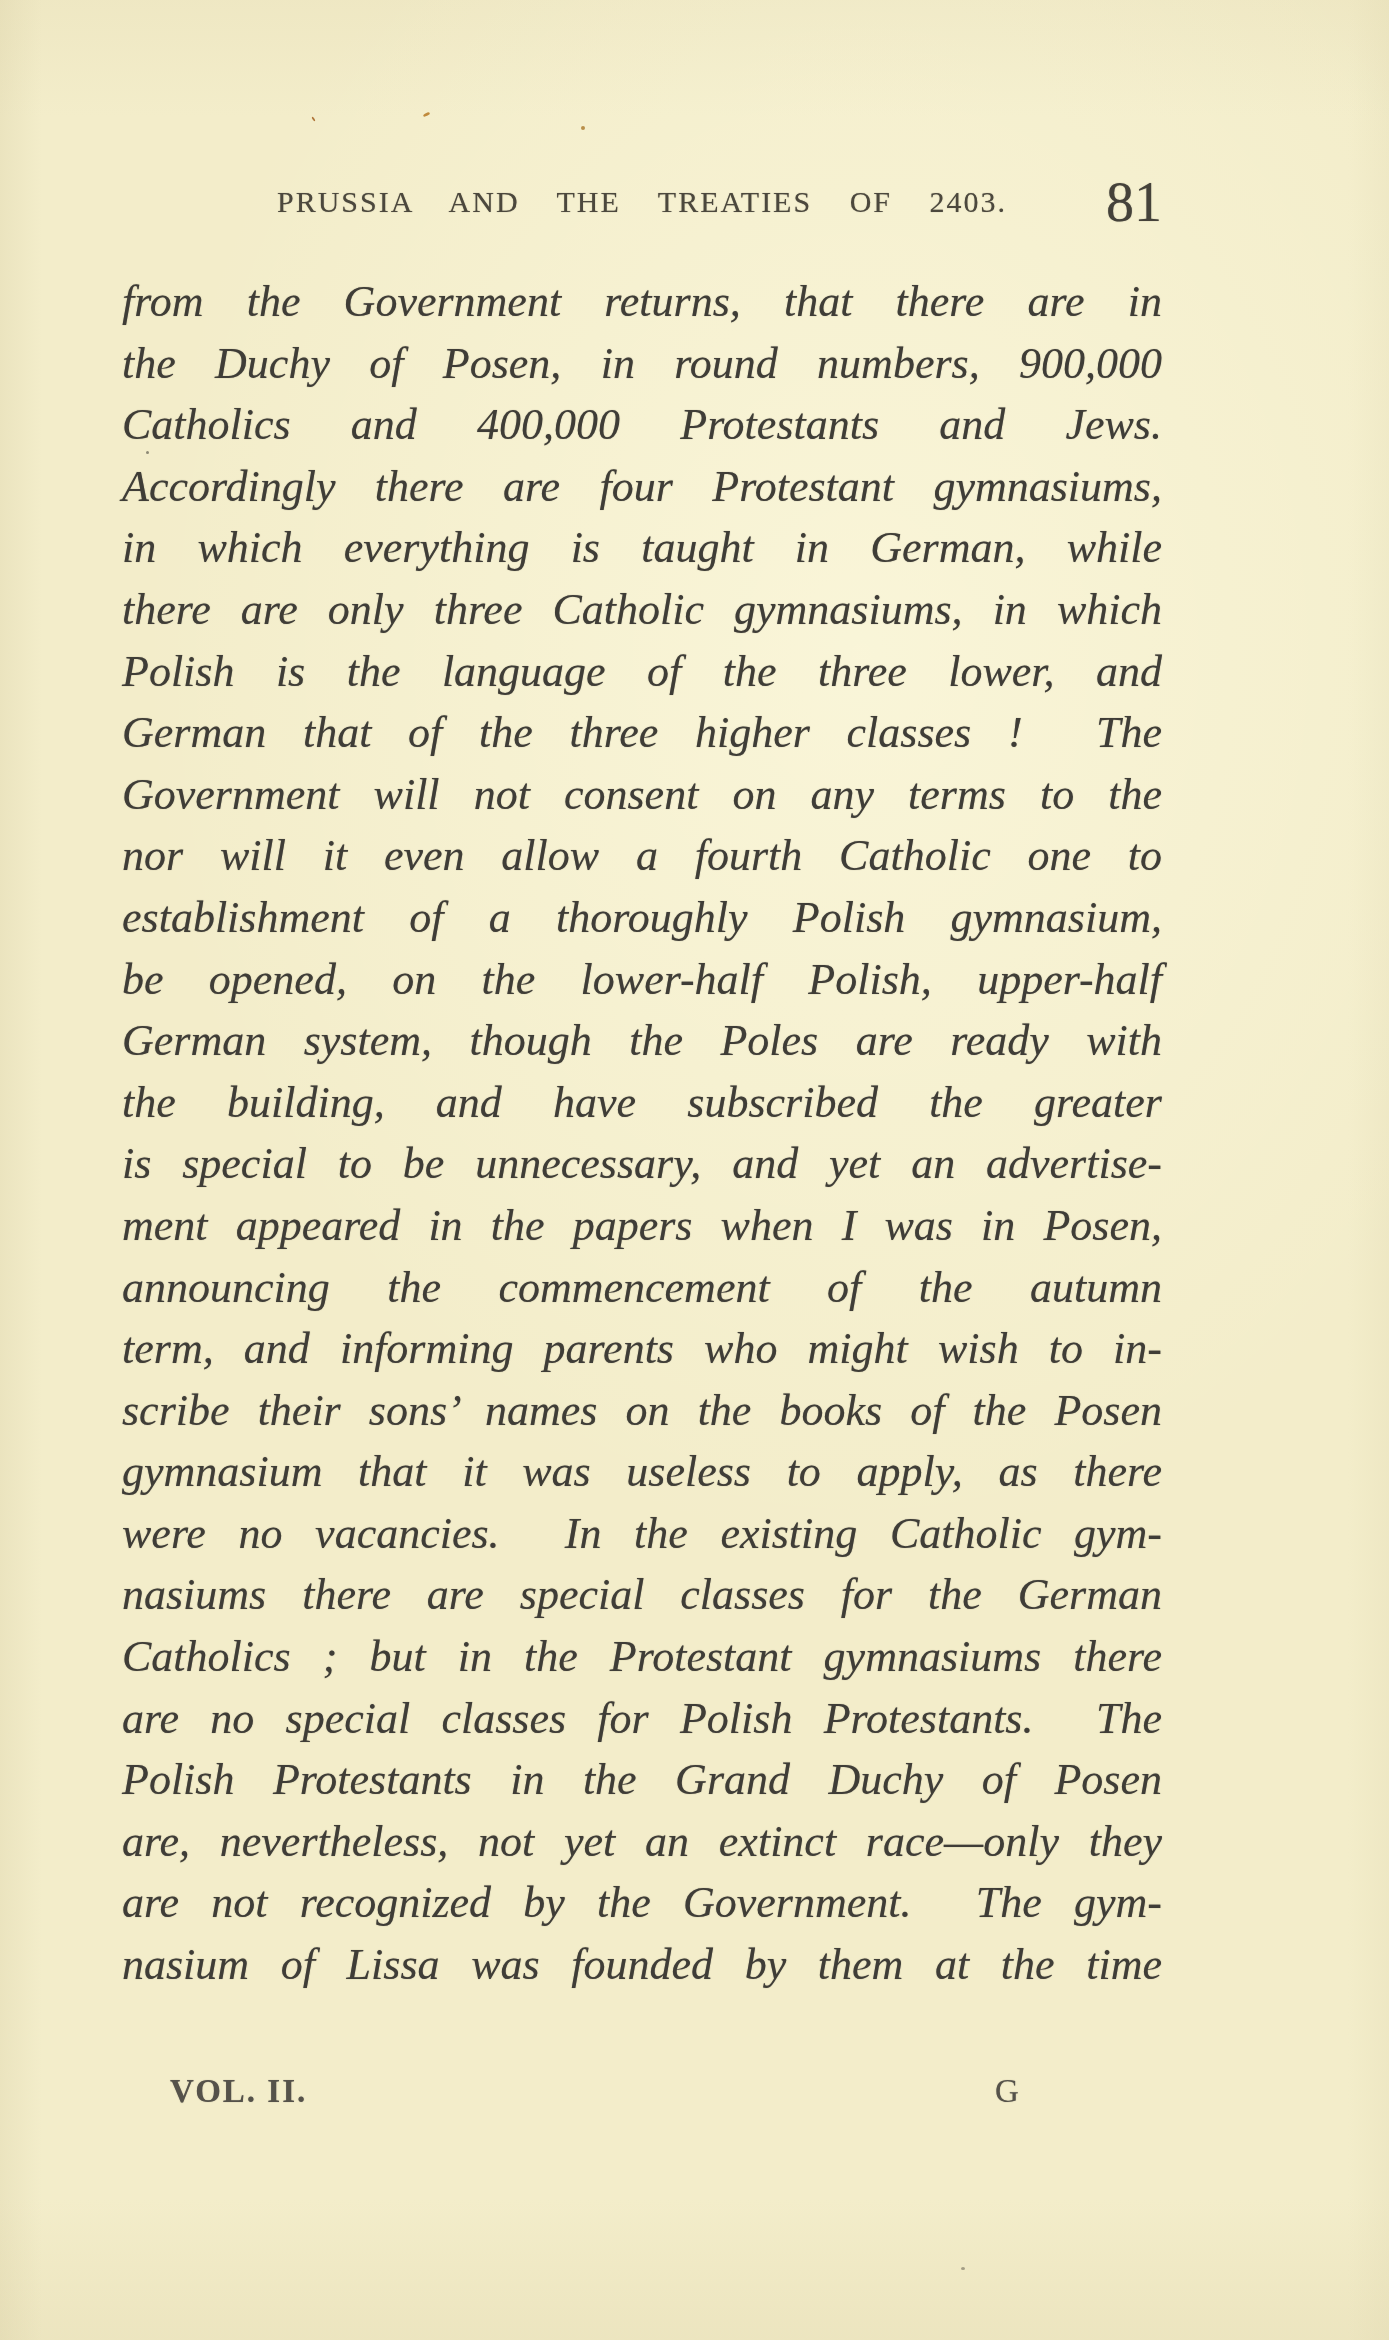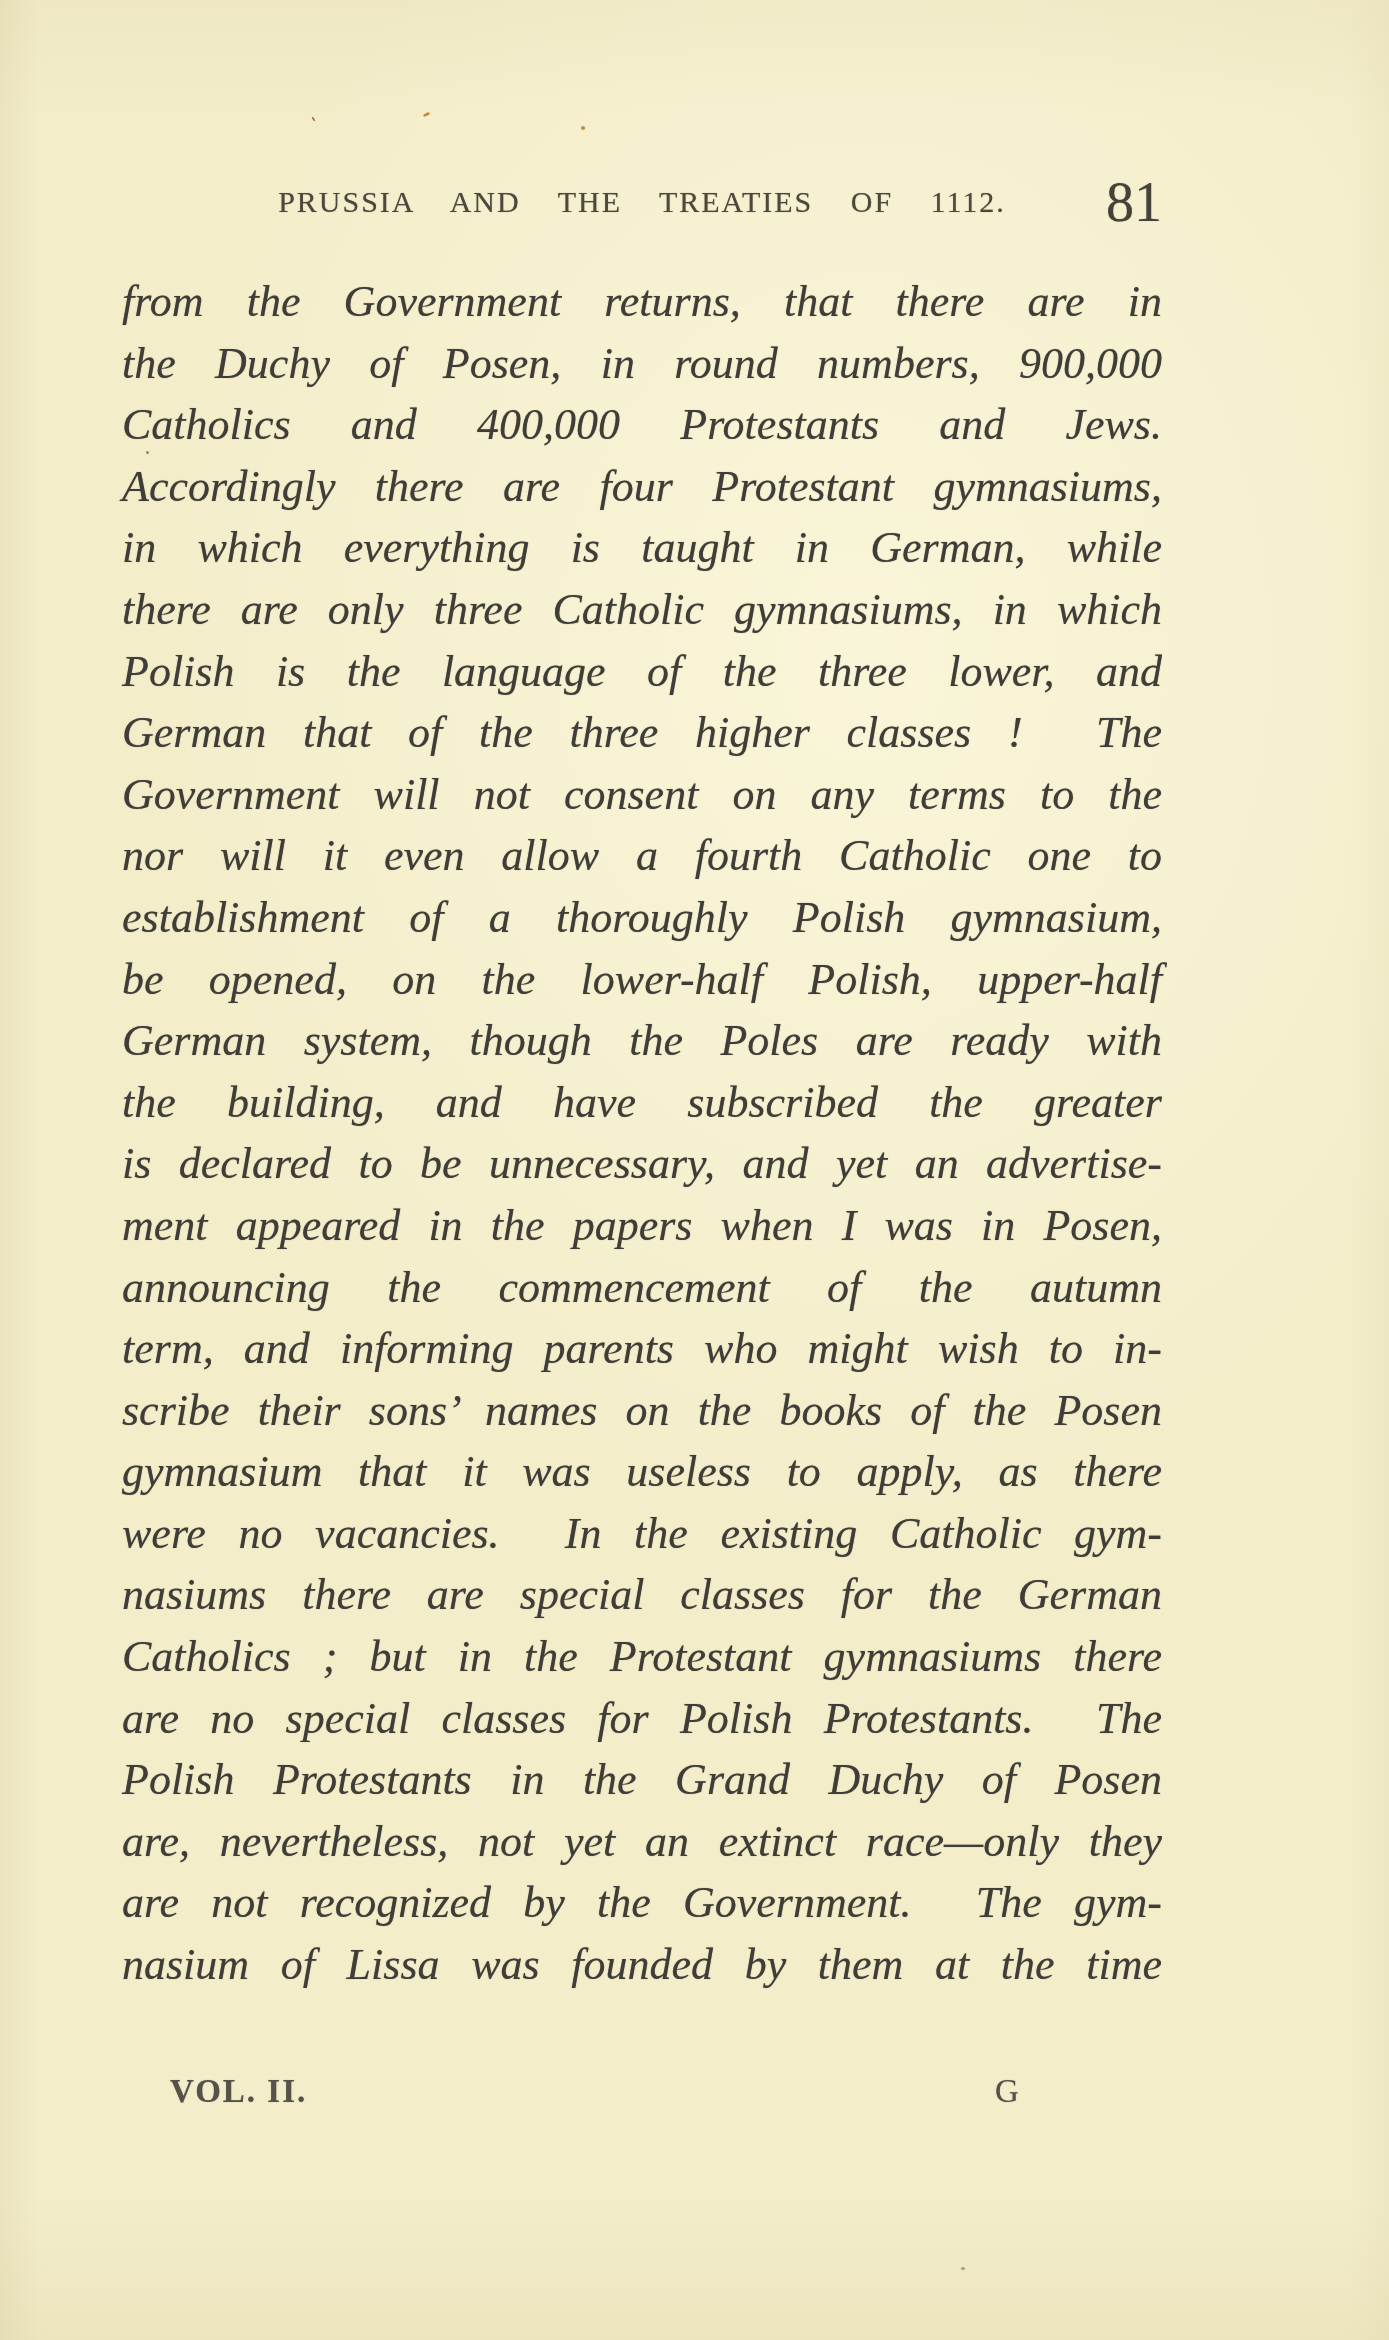--- a/index.html
+++ b/index.html
@@ -90,39 +90,39 @@
   .speck-2 { left: 581px; top: 126px; width: 4px; height: 4px; background: #b98f4a; }
   .speck-3 { left: 311px; top: 118px; width: 5px; height: 2px; background: #b0763a; transform: rotate(55deg); }
   .speck-4 { left: 146px; top: 451px; width: 3px; height: 3px; background: #8d8975; }
   .speck-5 { left: 961px; top: 2267px; width: 4px; height: 3px; background: #a39d85; }
 </style>
 </head>
 <body>
 
 <div class="scan">
 
-  <div class="running-head">PRUSSIA AND THE TREATIES OF 1112.</div>
+  <div class="running-head">PRUSSIA AND THE TREATIES OF 2403.</div>
   <div class="page-number">81</div>
 
   <div class="body-text">
     <div class="text-line">from the Government returns, that there are in</div>
     <div class="text-line">the Duchy of Posen, in round numbers, 900,000</div>
     <div class="text-line">Catholics and 400,000 Protestants and Jews.</div>
     <div class="text-line">Accordingly there are four Protestant gymnasiums,</div>
     <div class="text-line">in which everything is taught in German, while</div>
     <div class="text-line">there are only three Catholic gymnasiums, in which</div>
     <div class="text-line">Polish is the language of the three lower, and</div>
     <div class="text-line">German that of the three higher classes !&nbsp; The</div>
     <div class="text-line">Government will not consent on any terms to the</div>
     <div class="text-line">nor will it even allow a fourth Catholic one to</div>
     <div class="text-line">establishment of a thoroughly Polish gymnasium,</div>
     <div class="text-line">be opened, on the lower-half Polish, upper-half</div>
     <div class="text-line">German system, though the Poles are ready with</div>
     <div class="text-line">the building, and have subscribed the greater</div>
-    <div class="text-line">is declared to be unnecessary, and yet an advertise-</div>
+    <div class="text-line">is special to be unnecessary, and yet an advertise-</div>
     <div class="text-line">ment appeared in the papers when I was in Posen,</div>
     <div class="text-line">announcing the commencement of the autumn</div>
     <div class="text-line">term, and informing parents who might wish to in-</div>
     <div class="text-line">scribe their sons’ names on the books of the Posen</div>
     <div class="text-line">gymnasium that it was useless to apply, as there</div>
     <div class="text-line">were no vacancies.&nbsp; In the existing Catholic gym-</div>
     <div class="text-line">nasiums there are special classes for the German</div>
     <div class="text-line">Catholics ; but in the Protestant gymnasiums there</div>
     <div class="text-line">are no special classes for Polish Protestants.&nbsp; The</div>
     <div class="text-line">Polish Protestants in the Grand Duchy of Posen</div>

